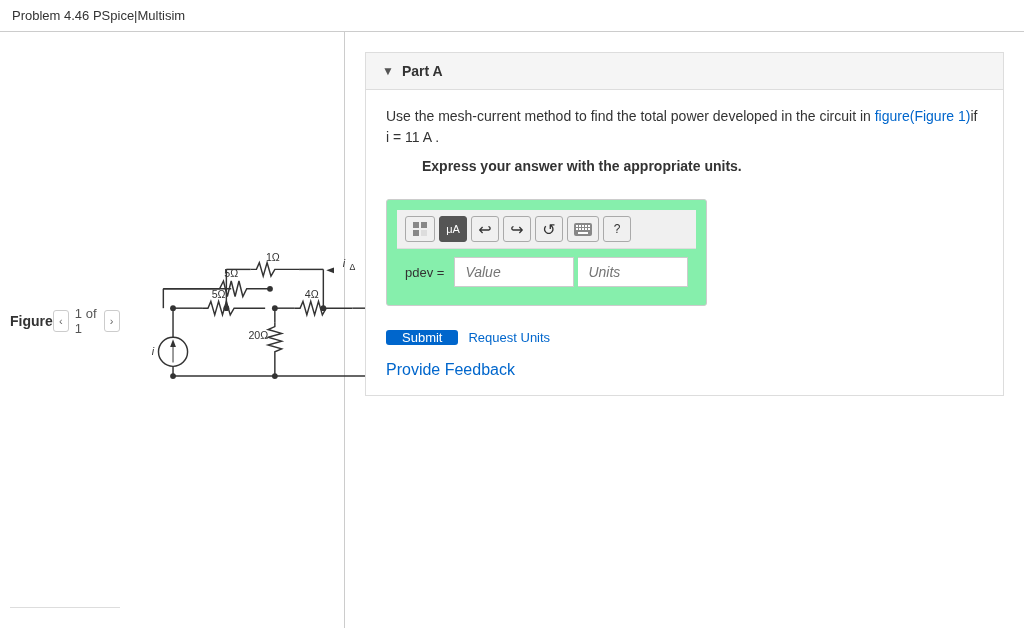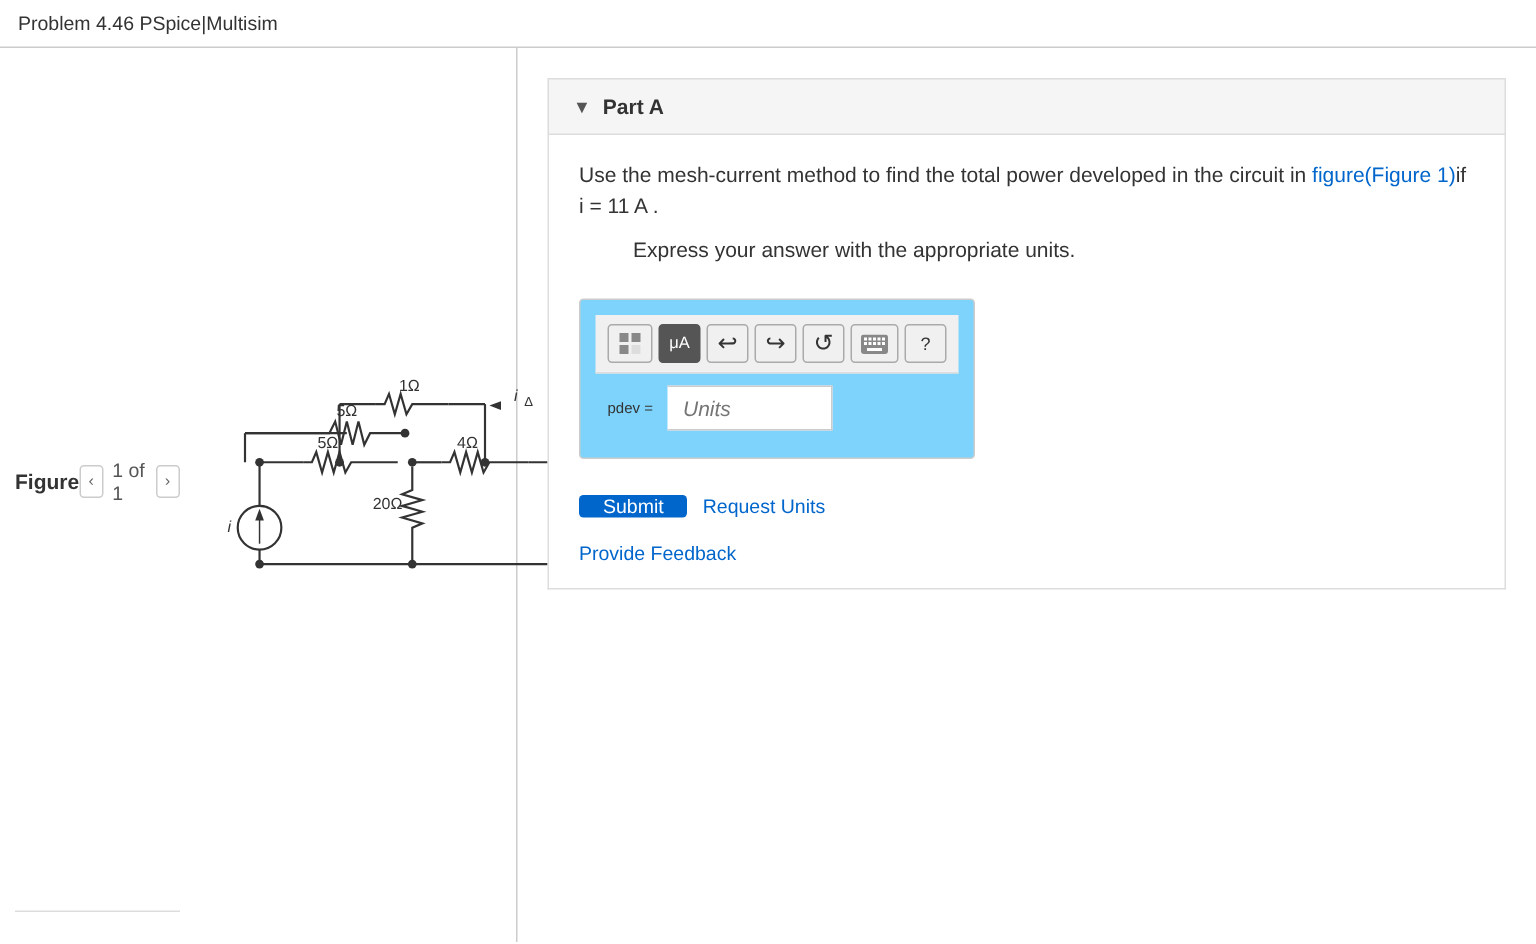--- a/index.html
+++ b/index.html
@@ -122,31 +122,31 @@
       margin-bottom: 8px;
       line-height: 1.5;
     }
 
     .problem-text a {
       color: #0066cc;
       text-decoration: none;
     }
 
     .bold-text {
-      font-weight: normal;
+      font-weight: bold;
       padding-left: 36px;
     }
 
     .answer-box {
       border: 1px solid #ccc;
       border-radius: 3px;
       padding: 10px;
       margin: 14px 0;
       display: inline-block;
-      background: #7dd3fc;
+      background: #86efac;
     }
 
     .toolbar {
       display: flex;
       align-items: center;
       gap: 4px;
       padding: 6px 8px;
       border-bottom: 1px solid #ddd;
       background: #f0f0f0;
     }
@@ -175,21 +175,21 @@
     }
 
     .input-row {
       display: flex;
       align-items: center;
       padding: 8px;
       gap: 4px;
     }
 
     .eq-label {
-      font-size: 10px;
+      font-size: 13px;
       color: #333;
       margin-right: 6px;
       white-space: nowrap;
     }
 
     .value-input {
       border: 1px solid #ccc;
       padding: 6px 10px;
       font-size: 14px;
       width: 120px;
@@ -229,21 +229,21 @@
 
     .action-row {
       display: flex;
       align-items: center;
       margin-top: 10px;
     }
 
     .provide-feedback {
       color: #0066cc;
       text-decoration: none;
-      font-size: 13px;
+      font-size: 16px;
       margin-top: 16px;
       display: block;
       cursor: pointer;
     }
 
     
     .circuit-svg {
       width: 280px;
       height: 160px;
     }
@@ -393,20 +393,21 @@
                 <rect x="14" y="5" width="2" height="2" fill="#fff"></rect>
                 <rect x="4" y="9" width="10" height="2" fill="#fff"></rect>
               </svg>
             </button>
             <button class="toolbar-btn">?</button>
           </div>
 
           
           <div class="input-row">
             <span class="eq-label">pdev =</span>
+            <input type="text" class="value-input" placeholder="Value" style="">
             <input type="text" class="unit-input" placeholder="Units" style="">
           </div>
         </div>
 
         
         <div class="action-row">
           <button class="submit-btn">Submit</button>
           <a href="#" class="request-answer-link">Request Units</a>
         </div>
 

